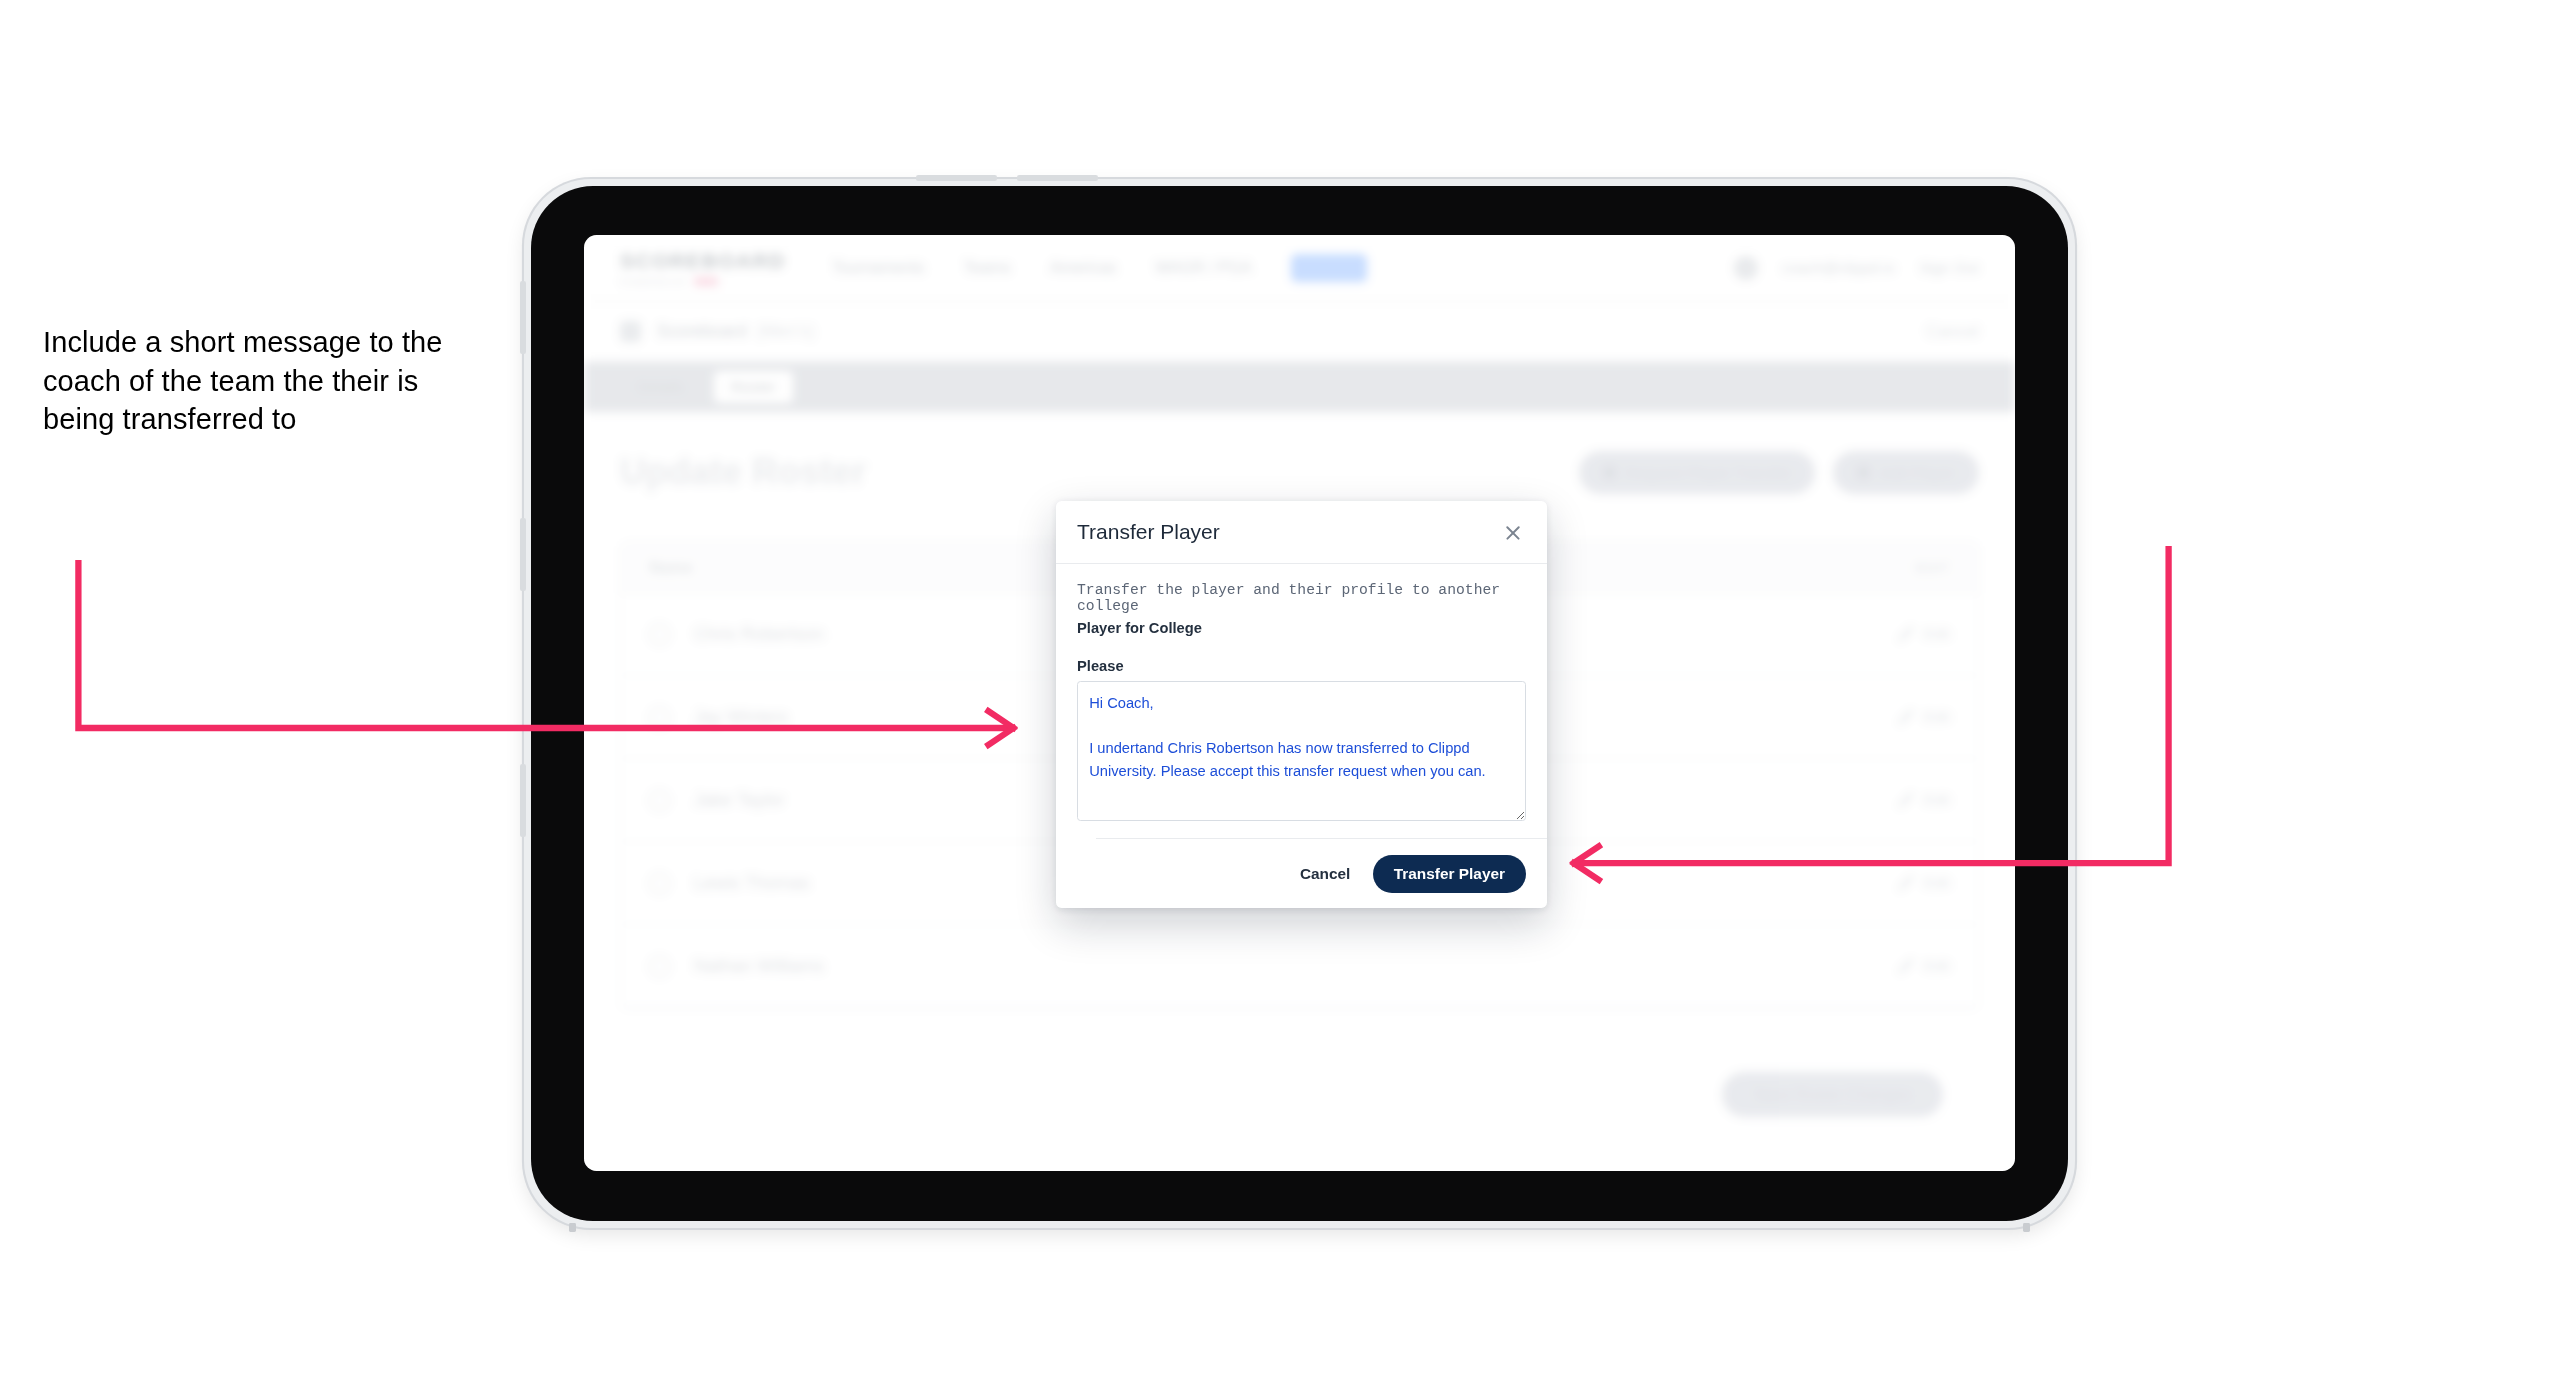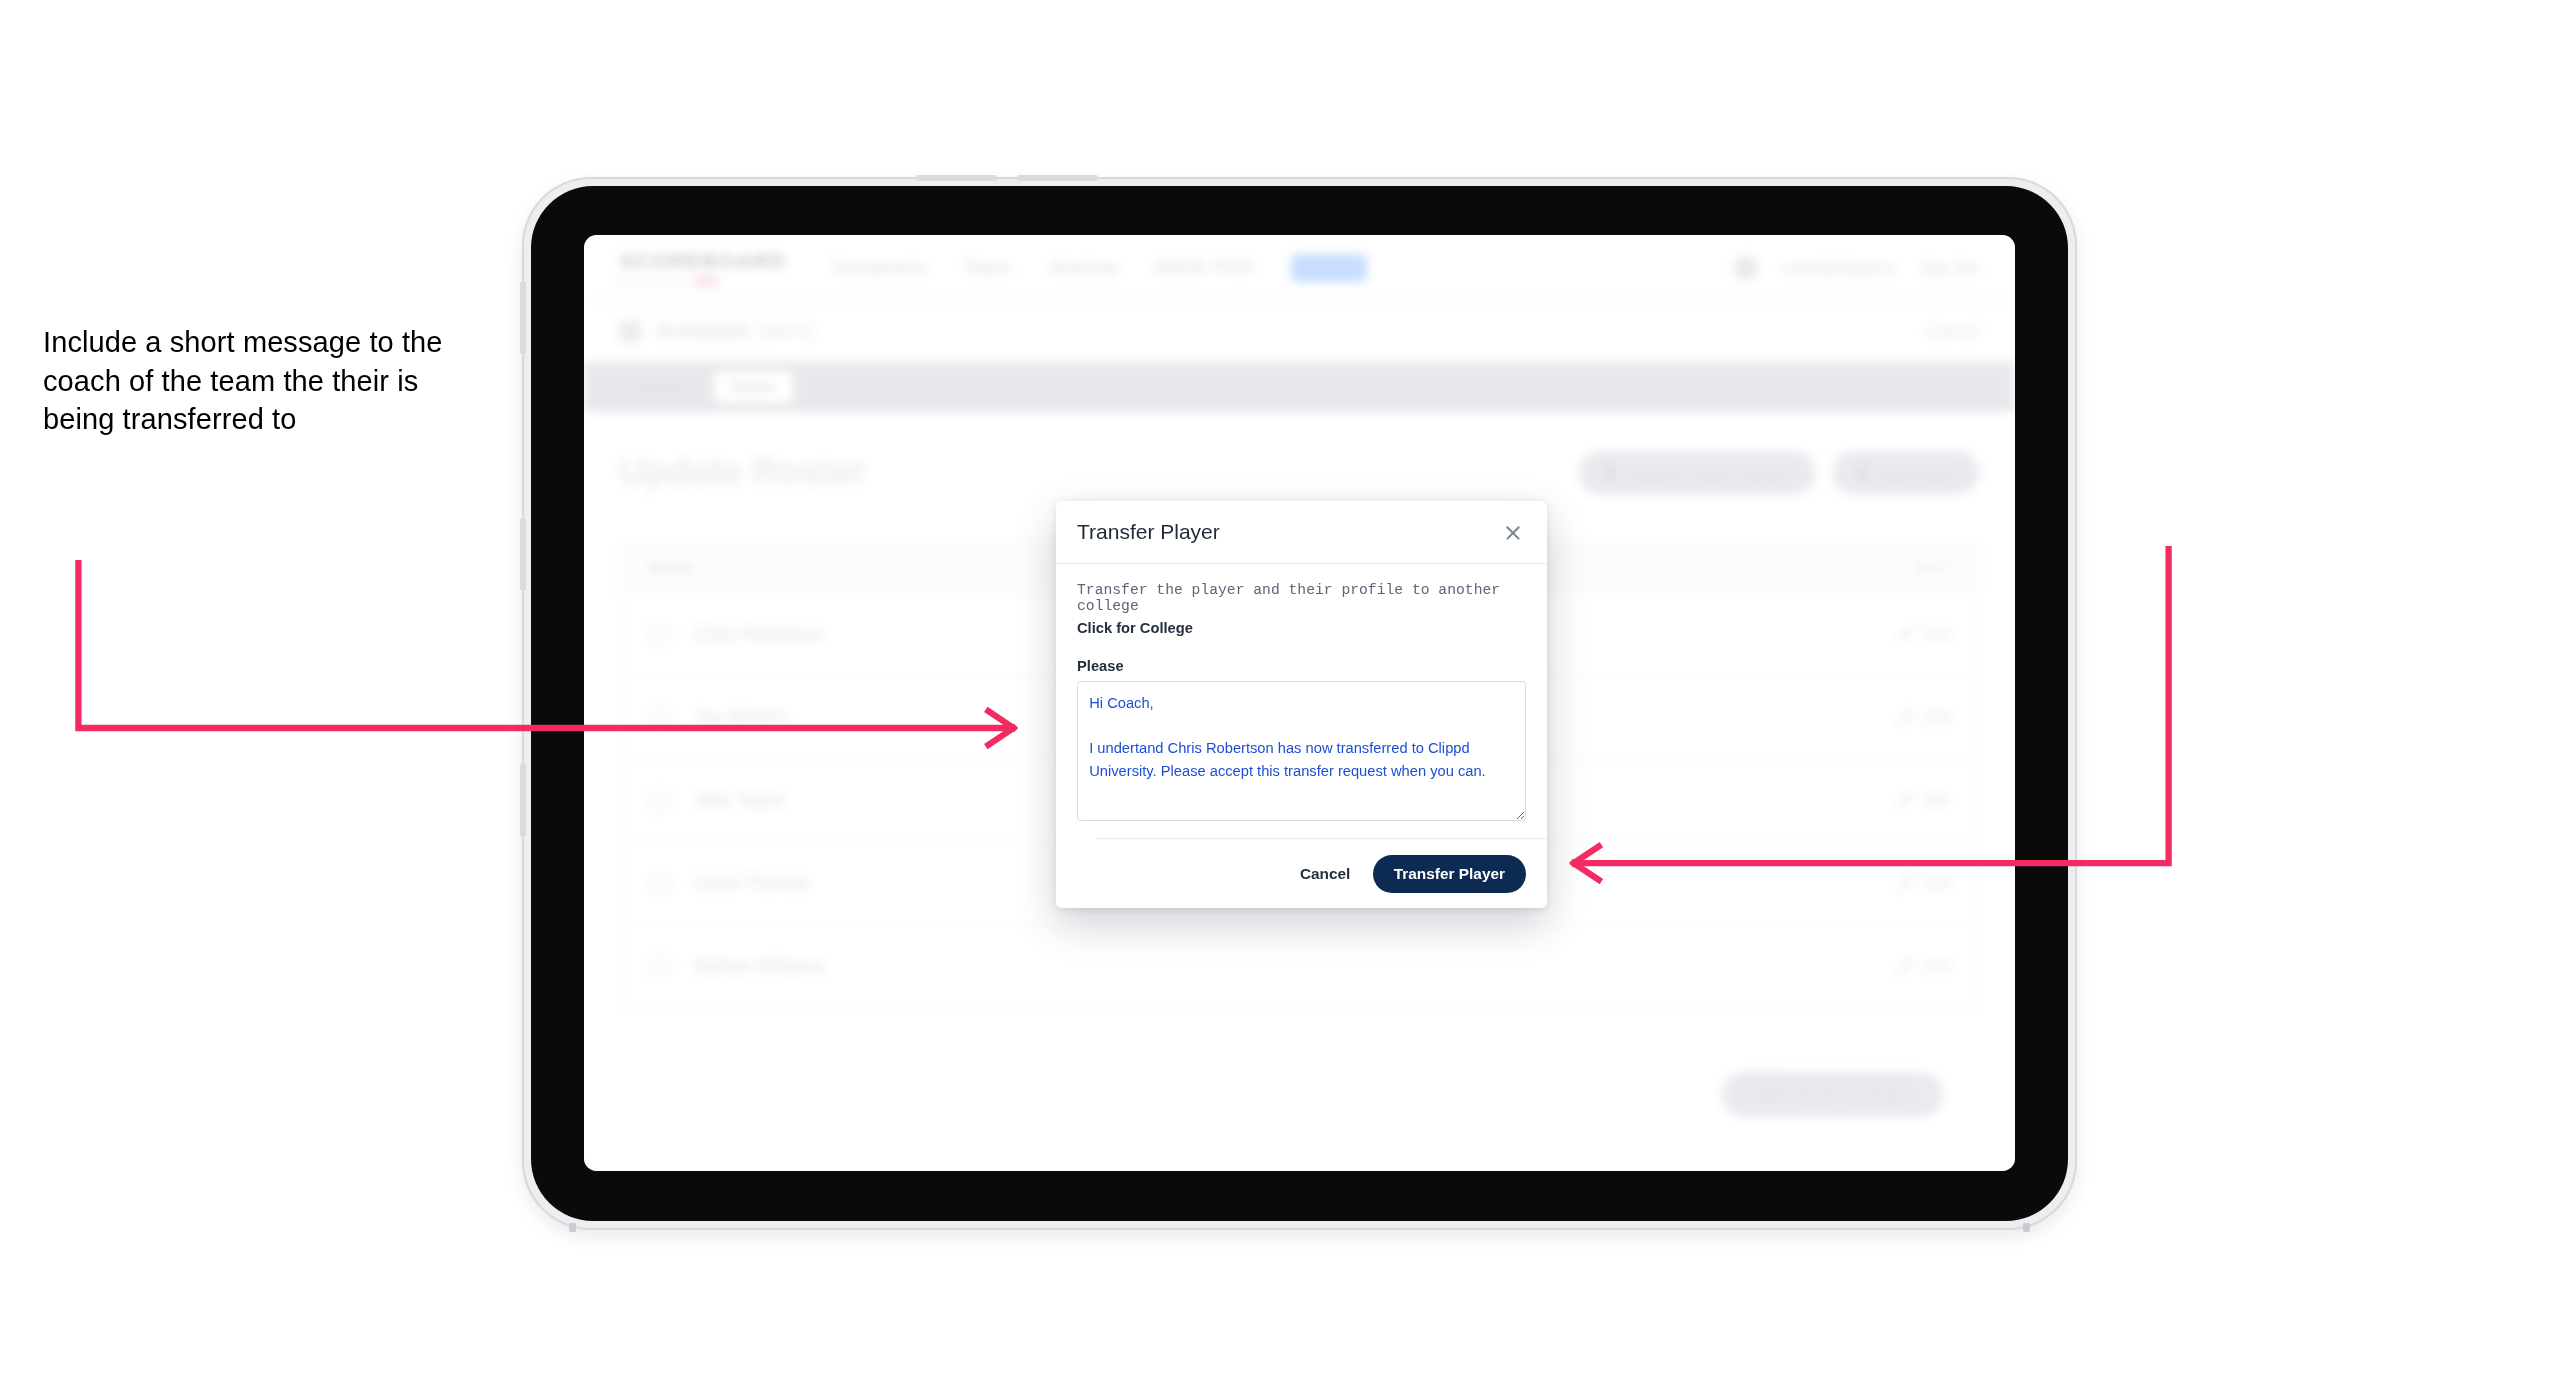--- a/index.html
+++ b/index.html
@@ -322,21 +322,21 @@
 
   <div class="modal">
     <div class="modal-header">
       <div class="modal-title">Transfer Player</div>
       <div class="modal-close"></div>
     </div>
 
     <div class="modal-body">
       <div class="modal-desc">Transfer the player and their profile to another college</div>
 
-      <div class="field-label">Click for College</div>
+      <div class="field-label">Player for College</div>
 
       <div class="spacer-20"></div>
 
       <div class="field-label">Please</div>
       <textarea class="textarea" placeholder="Message" style="">Hi Coach,
 
 I undertand Chris Robertson has now transferred to Clippd University. Please accept this transfer request when you can.</textarea>
     </div>
 
     <div class="modal-footer">

